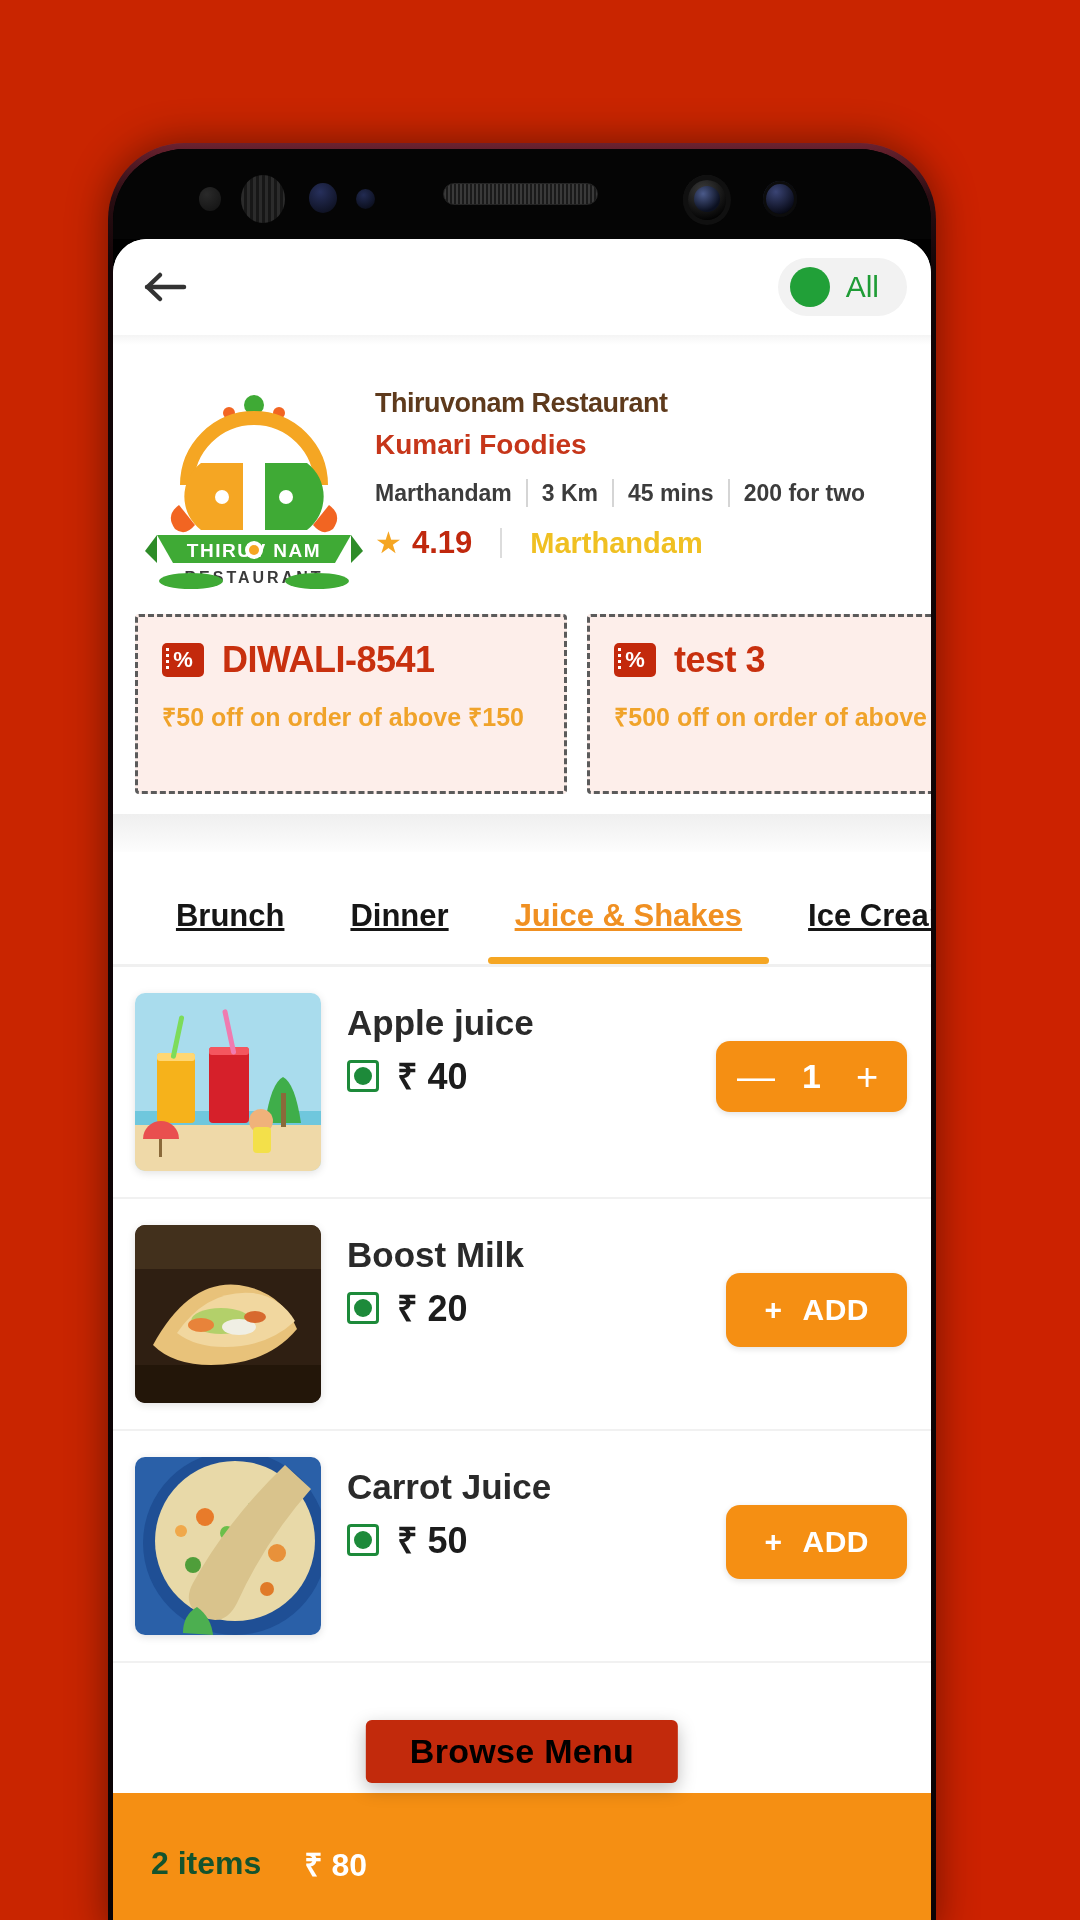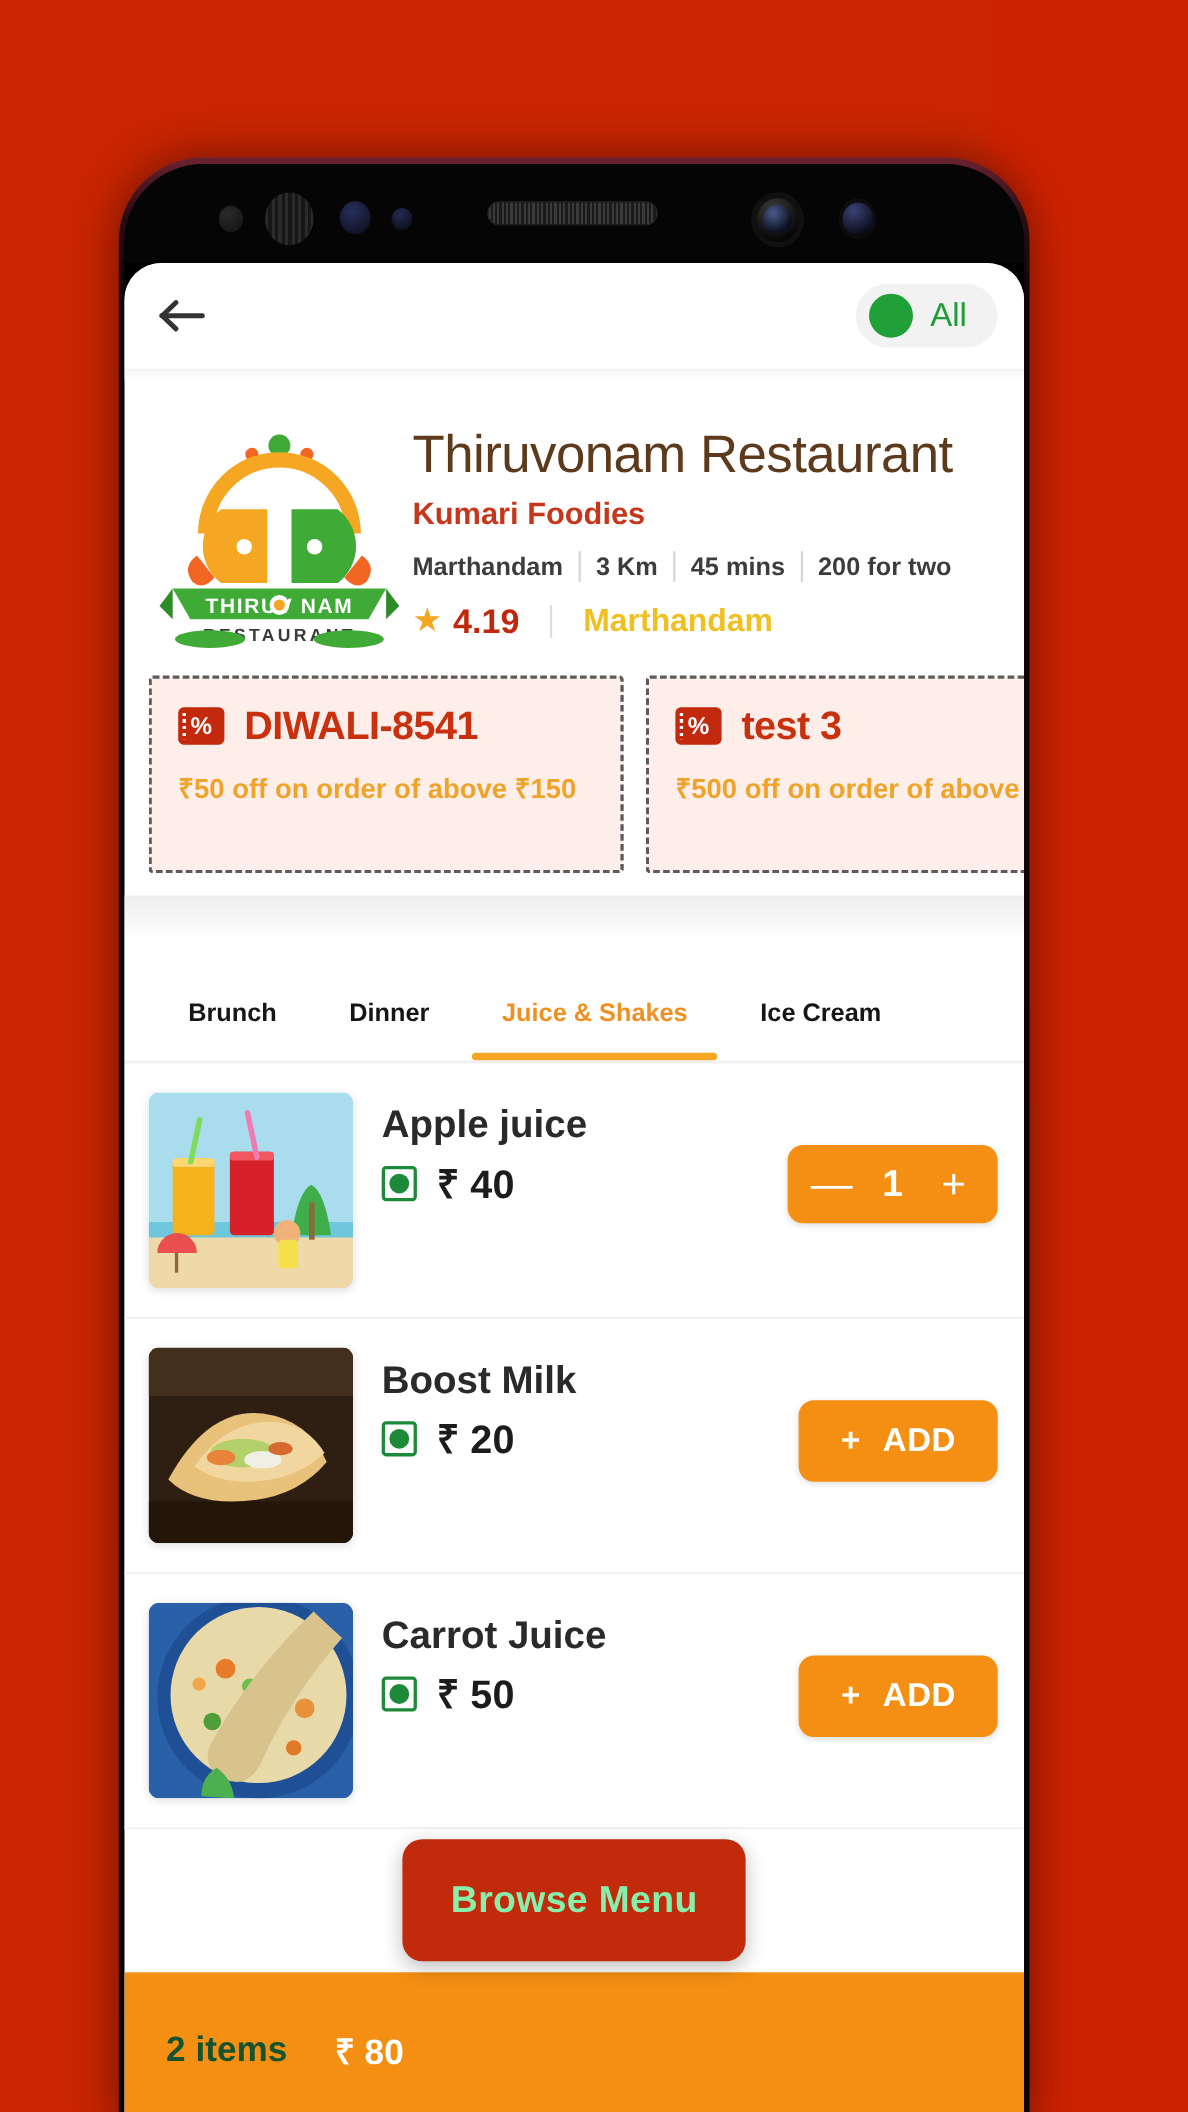--- a/index.html
+++ b/index.html
@@ -75,21 +75,21 @@
   .veg-dot { width: 40px; height: 40px; border-radius: 50%; background:#21a038; }
   .veg-label { color:#1f9c36; font-size: 30px; font-weight: 400; }
 
   .divider-soft { height: 10px; background: linear-gradient(180deg,#f4f4f4,#fbfbfb 60%,#fff); }
 
   
   .rest-block { display:flex; padding: 26px 26px 10px 26px; gap: 6px; }
   .logo-wrap { width: 230px; flex: 0 0 230px; padding-top: 14px; }
   .logo-svg { width: 230px; height: 205px; display:block; }
   .rest-info { flex:1; padding-top: 18px; }
-  .rest-title { font-size: 48px; font-weight: 400; color:#5e3a1c; letter-spacing:-0.5px; line-height:1.05; }
+  .rest-title { font-size: 27px; font-weight: 700; color:#5e3a1c; letter-spacing:-0.5px; line-height:1.05; }
   .rest-sub { font-size: 28px; font-weight: 700; color:#c6361a; margin-top: 12px; }
   .meta-row { display:flex; align-items:center; margin-top: 18px; font-size:23px; color:#3c3c3c; font-weight:600; }
   .meta-row span.m { padding: 0 14px; white-space: nowrap; }
   .meta-row span.m:first-child { padding-left: 0; }
   .meta-sep { width: 2px; height: 28px; background:#d5d5d5; }
   .rating-row { display:flex; align-items:center; margin-top: 18px; gap: 10px; }
   .star { color:#f5a623; font-size: 30px; line-height:1; }
   .rating-val { font-size: 31px; font-weight: 800; color:#c0280d; }
   .rating-sep { width: 2px; height: 30px; background:#dcdcdc; margin: 0 18px; }
   .avail { font-size: 29px; font-weight: 700; color:#f0c022; }
@@ -106,22 +106,22 @@
                  display:flex; align-items:center; justify-content:center; color:#fff; font-weight:800; font-size:22px; }
   .ticket-icon::before { content:""; position:absolute; left:4px; top:5px; width:3px; height:24px;
                  background: repeating-linear-gradient(180deg,#fff 0 3px,transparent 3px 6px); }
   .coupon-code { font-size: 36px; font-weight: 800; color:#c8300e; letter-spacing:-0.5px; }
   .coupon-desc { margin-top: 18px; font-size: 25px; font-weight: 700; color:#f0a32a; line-height: 1.45; }
 
   
   .tab-gap { height: 38px; background: linear-gradient(180deg,#efefef,#f7f7f7 60%,#fdfdfd); }
   .tabs { position:relative; display:flex; align-items:flex-end; height: 112px; background:#fff;
           padding-left: 0; overflow:hidden; }
-  .tab { font-size: 23px; font-weight: 700; color:#161616; white-space:nowrap;
-         padding: 0 33px 30px 33px; position:relative; }
+  .tab { font-size: 31px; font-weight: 700; color:#161616; white-space:nowrap;
+         padding: 0 33px 30px 33px; position:relative;text-decoration:underline; }
   .tab.clipped { padding-left: 0; margin-left: -22px; }
   .tab.active { color:#f09022; }
   .tab.active::after { content:""; position:absolute; left: 6px; right: 6px; bottom: 0; height: 7px; background:#f5a623; border-radius:4px; }
   .tabs-sep { height: 3px; background:#f0f0f0; }
 
   
   .menu-list { background:#fff; }
   .menu-item { display:flex; align-items:flex-start; padding: 26px 24px 26px 22px; gap: 26px;
                border-bottom: 2px solid #f1f1f1; position: relative; }
   .thumb { width: 186px; height: 178px; border-radius: 10px; flex: 0 0 186px; overflow:hidden;
@@ -139,22 +139,22 @@
              padding: 20px 38px; display:flex; align-items:center; gap: 20px; letter-spacing:.5px;
              min-width: 156px; justify-content:center; box-shadow: 0 2px 6px rgba(0,0,0,.12); }
   .stepper { background:#f58f13; border-radius: 14px; display:flex; align-items:center;
              padding: 16px 20px; gap: 26px; box-shadow: 0 2px 6px rgba(0,0,0,.12); min-width:156px; justify-content:space-between;}
   .stepper .sym { color:#fff; font-size: 38px; font-weight: 500; line-height:1; width:40px; text-align:center; }
   .stepper .qty { color:#fff; font-size: 34px; font-weight: 800; }
 
   
   .browse-menu {
     position: absolute; left: 50%; transform: translateX(-50%);
-    bottom: 150px; background:#c22a0c; color:#86efac; border-radius: 18px;
-    padding: 36px 44px; font-size: 34px; font-weight: 800; letter-spacing:.3px;
+    bottom: 150px; background:#c22a0c; color:#000000; border-radius: 6px;
+    padding: 12px 44px; font-size: 34px; font-weight: 800; letter-spacing:.3px;
     box-shadow: 0 6px 18px rgba(0,0,0,.25); white-space:nowrap; z-index: 9;
   }
 
   
   .cart-bar { position:absolute; left:0; right:0; bottom:0; height: 140px; background:#f58f13;
               display:flex; align-items:center; padding: 0 36px 0 38px; z-index: 8; }
   .cart-items { color:#14532d; font-size: 32px; font-weight: 700; }
   .cart-total { color:#fff; font-size: 32px; font-weight: 700; margin-left: 43px; }
   .cart-right { margin-left:auto; display:flex; align-items:center; gap: 22px; }
   .cart-cta { color:#fff; font-size: 33px; font-weight: 800; letter-spacing: .8px; }

